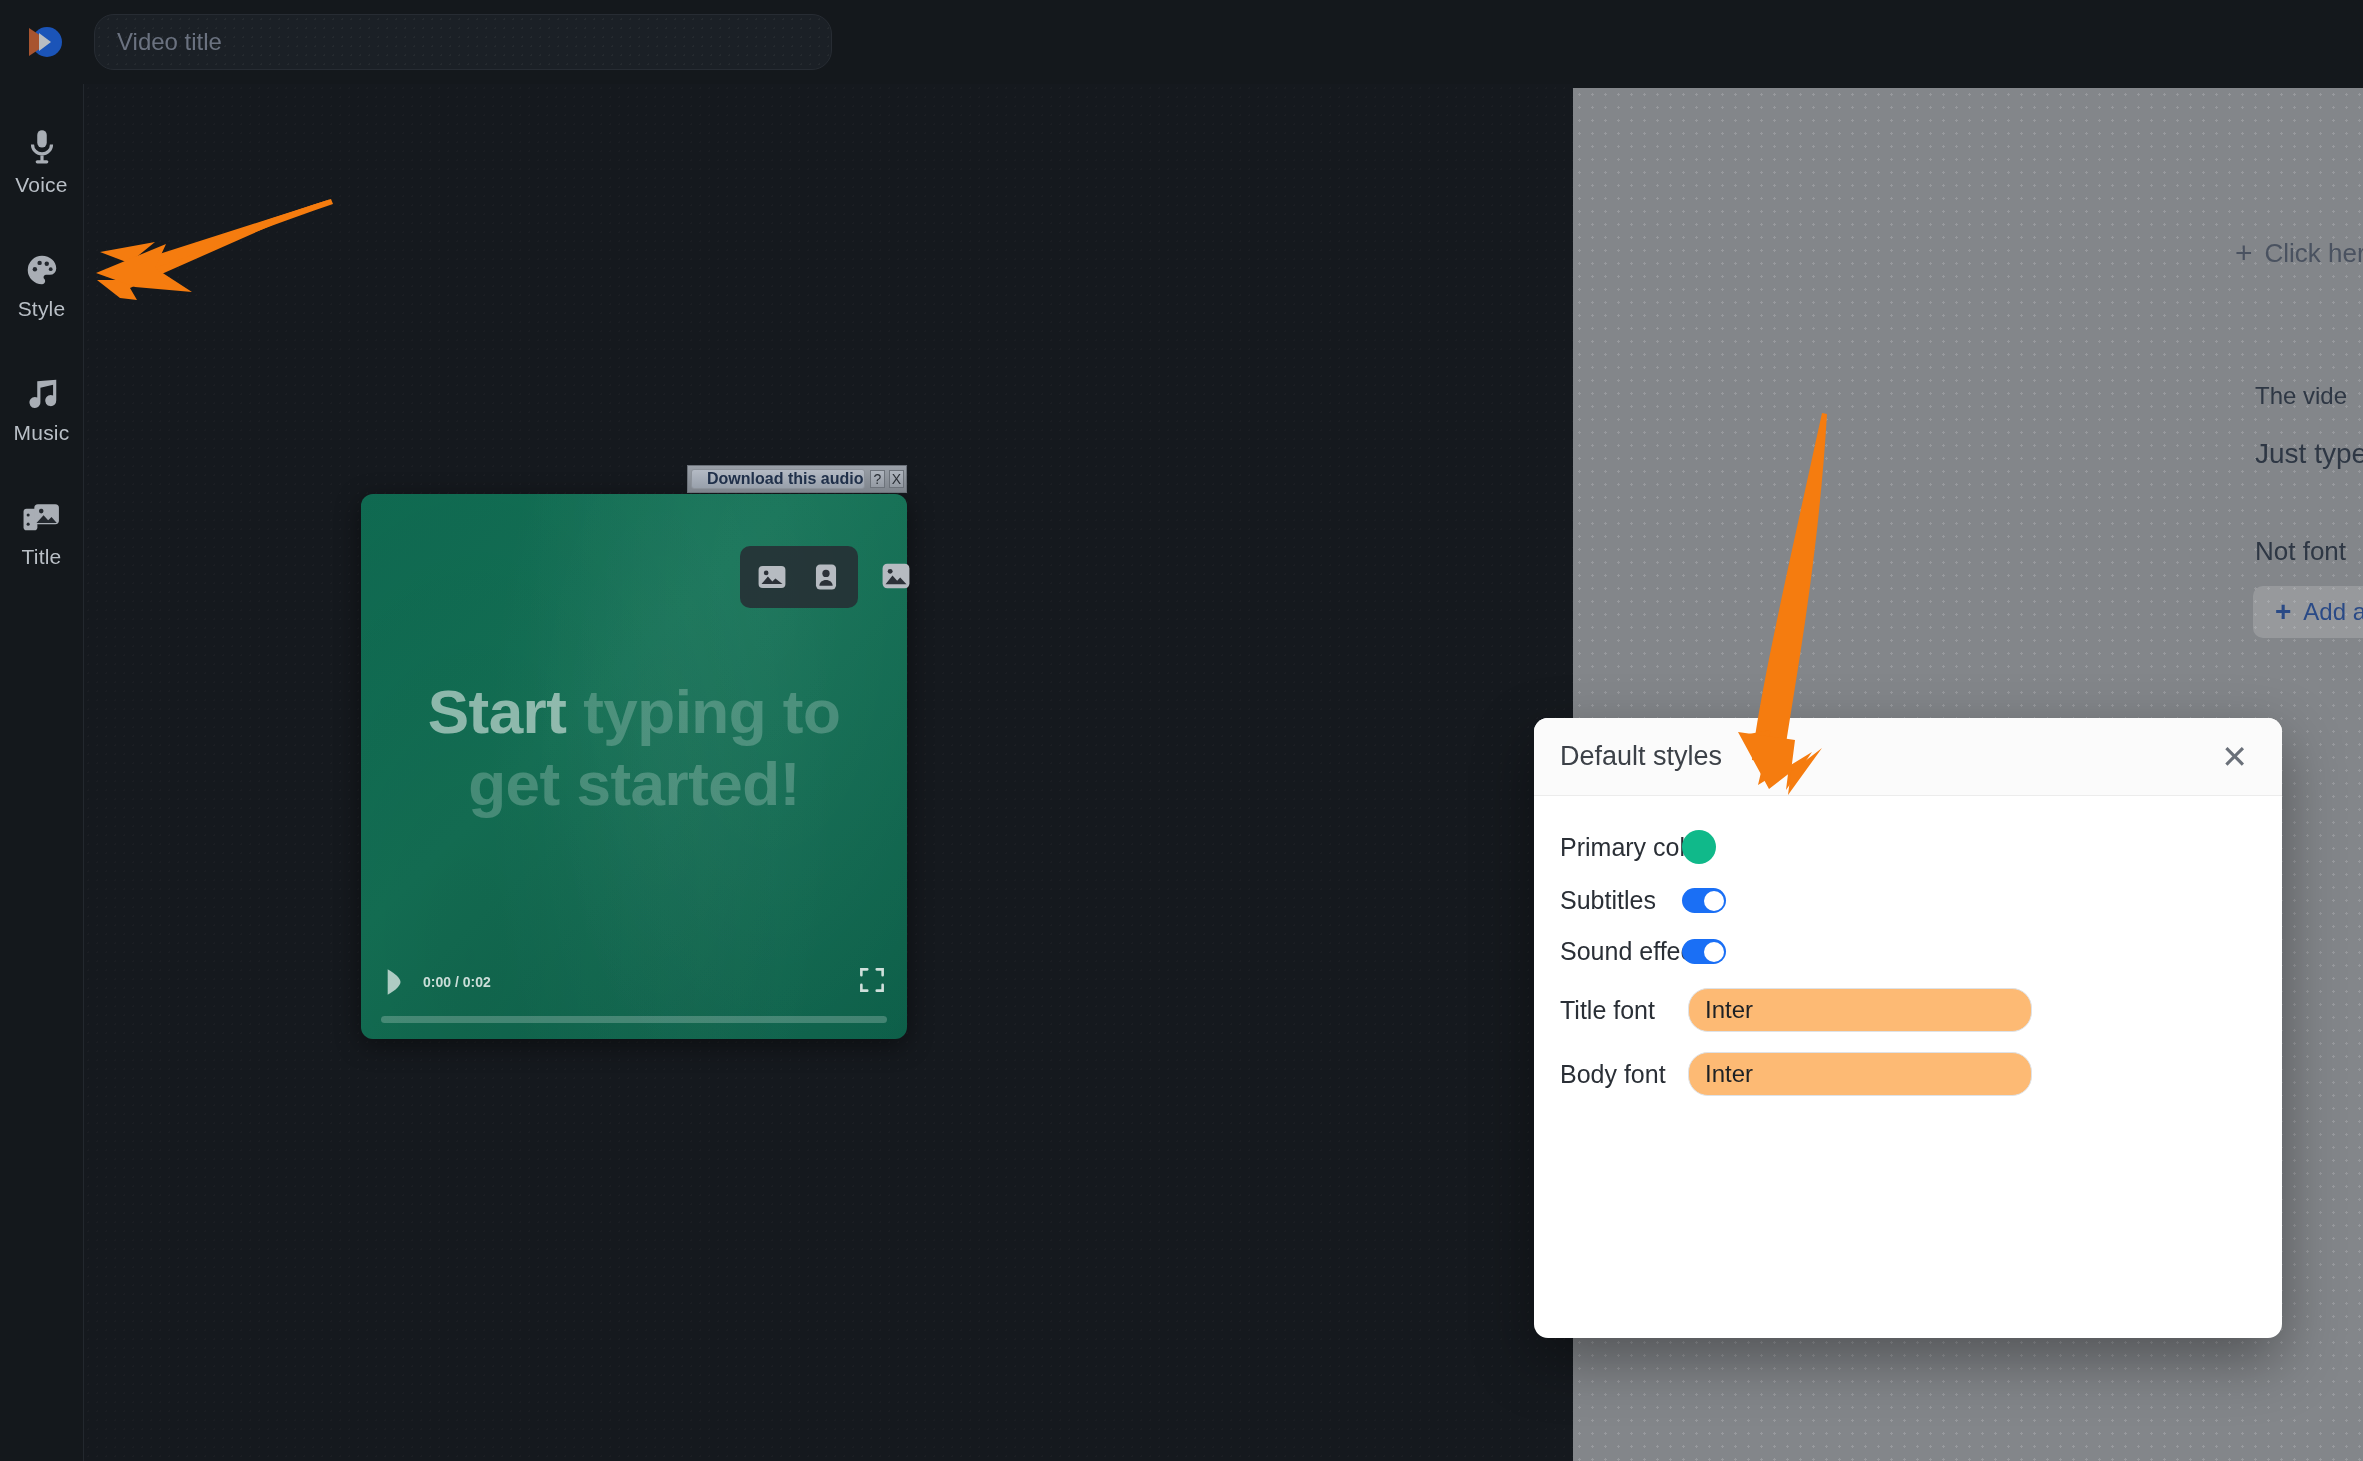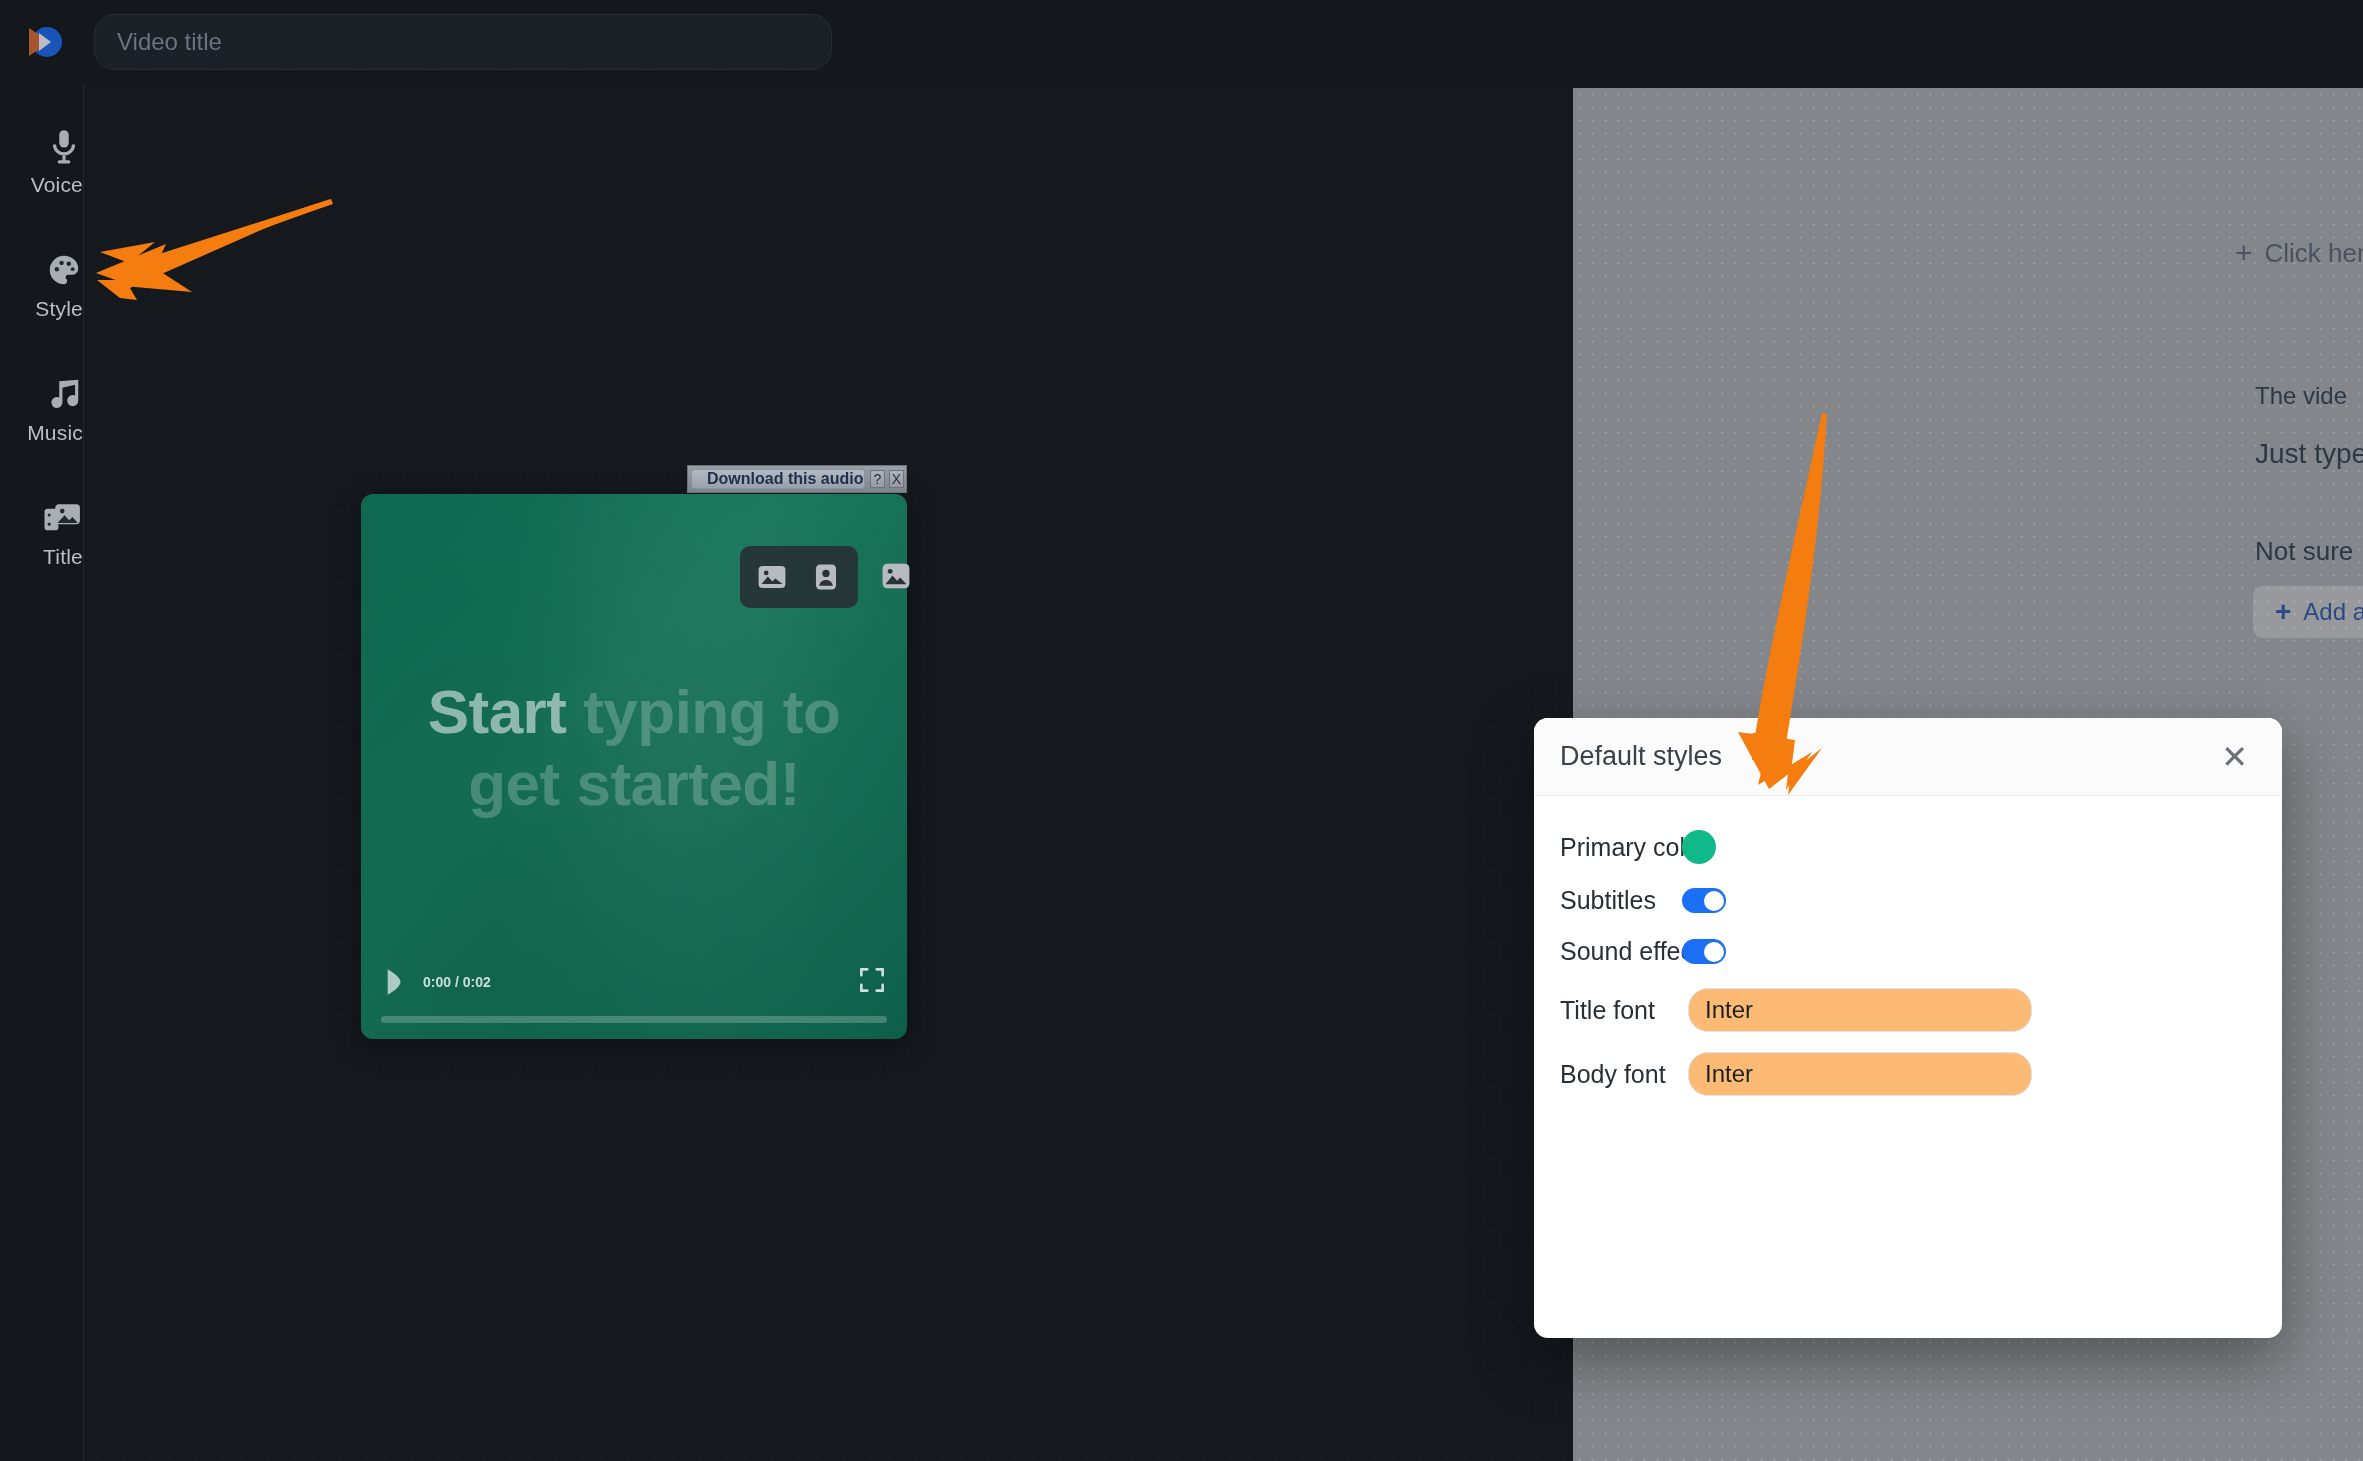--- a/index.html
+++ b/index.html
@@ -64,21 +64,21 @@
     width: 84px; height: 1377px;
     background: #14181c;
     border-right: 1px solid #23282e;
     padding-top: 16px;
     z-index: 15;
   }
   .side-item {
     height: 124px;
     display: flex;
     flex-direction: column;
-    align-items: flex-end;
+    align-items: center;
     justify-content: center;
     gap: 8px;
     cursor: pointer;
     user-select: none;
   }
   .side-item svg { display: block; }
   .side-label {
     font-size: 21px;
     color: #b9bfc6;
     letter-spacing: .2px;
@@ -456,21 +456,21 @@
     </div>
   </div>
 
   <div id="right-pane">
     <div id="rp-click">
       <span class="plus">+</span>
       <span>Click her</span>
     </div>
     <div id="rp-l1">The vide</div>
     <div id="rp-l2">Just type</div>
-    <div id="rp-l3">Not sure</div>
+    <div id="rp-l3">Not font</div>
     <div id="rp-addbtn">
       <span class="plus">+</span>
       <span>Add a</span>
     </div>
   </div>
 
   <div id="modal">
     <div id="modal-head">
       <div id="modal-title">Default styles</div>
       <div id="modal-close">✕</div>

